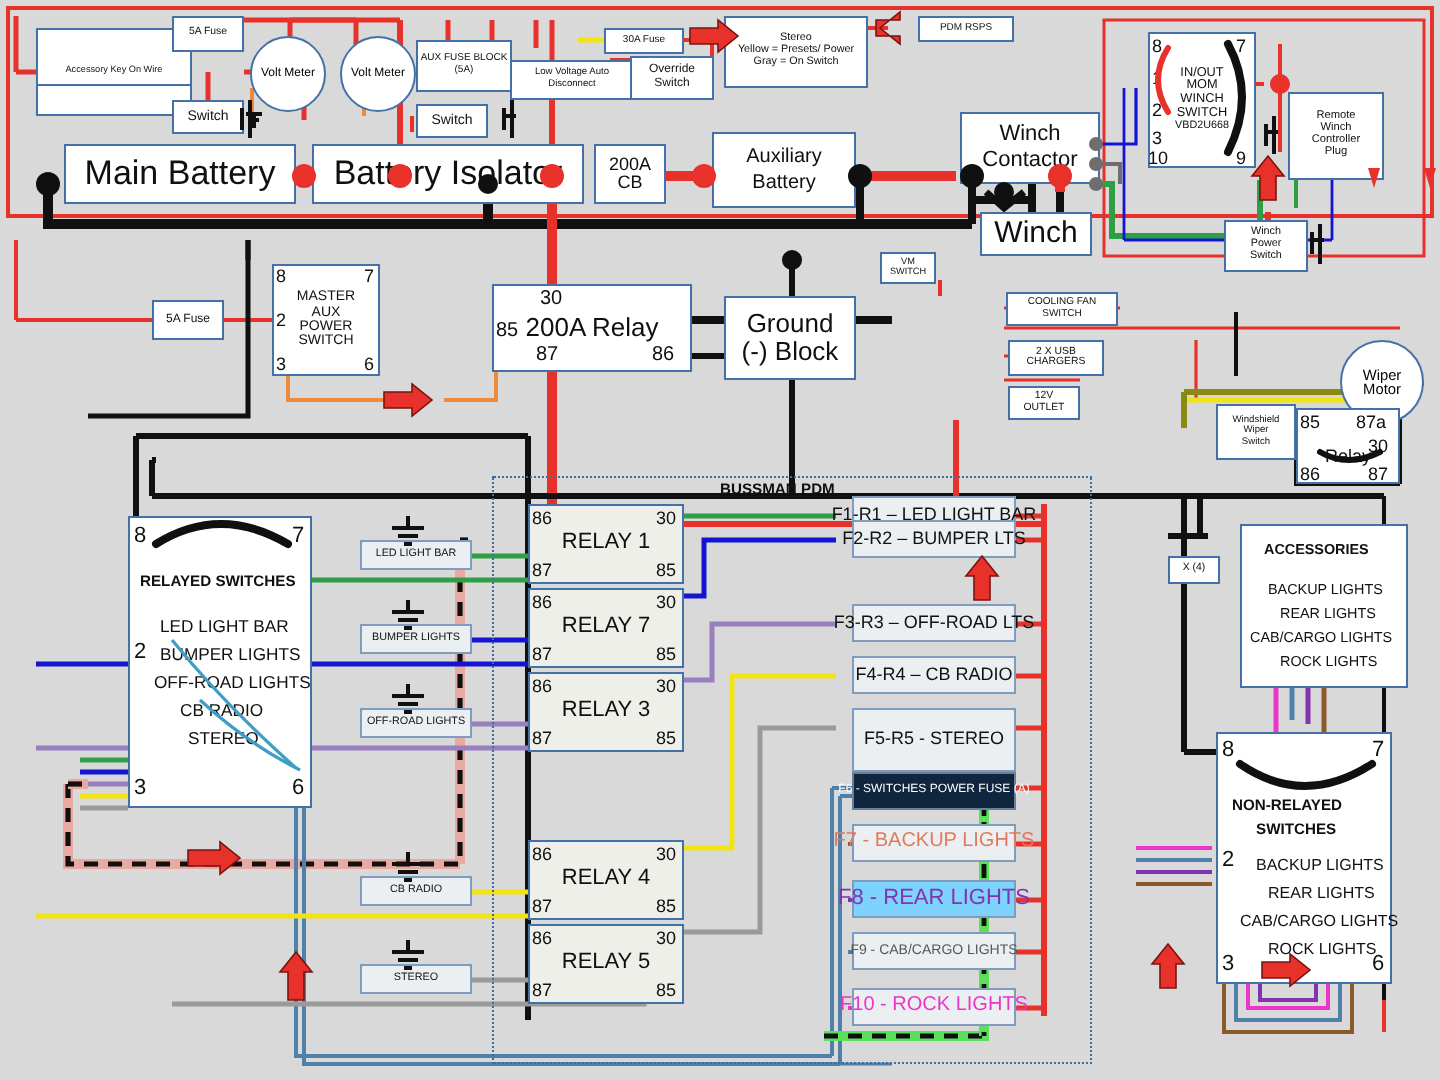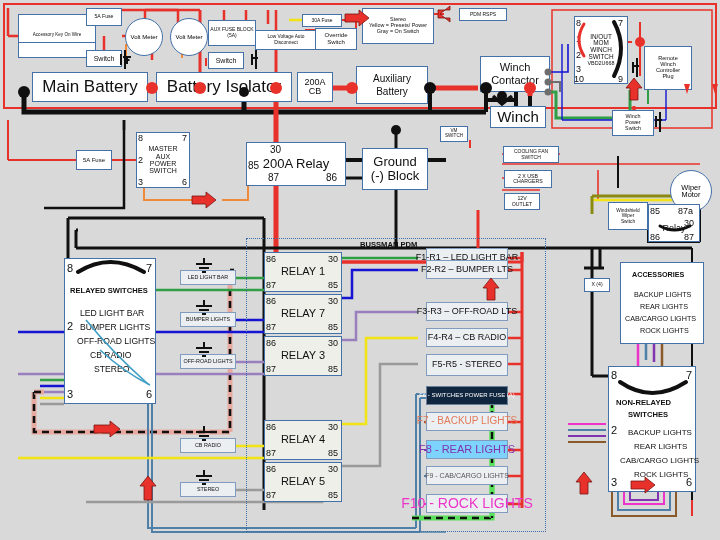--- a/index.html
+++ b/index.html
@@ -517,37 +517,37 @@
       </div>
       <div class="box lt" style="left: 426px; top: 260px; width: 82px; height: 19px; background: rgb(236, 239, 242); border: 1px solid rgb(127, 155, 189);">
         <span style="font-size: 9px; color: rgb(16, 16, 16); white-space: nowrap;">F2-R2 – BUMPER LTS</span>
       </div>
       <div class="box lt" style="left: 426px; top: 302px; width: 82px; height: 19px; background: rgb(236, 239, 242); border: 1px solid rgb(127, 155, 189);">
         <span style="font-size: 9px; color: rgb(16, 16, 16); white-space: nowrap;">F3-R3 – OFF-ROAD LTS</span>
       </div>
       <div class="box lt" style="left: 426px; top: 328px; width: 82px; height: 19px; background: rgb(236, 239, 242); border: 1px solid rgb(127, 155, 189); justify-content: center;">
         <span style="font-size: 9px; color: rgb(16, 16, 16); white-space: nowrap;">F4-R4 – CB RADIO</span>
       </div>
-      <div class="box lt" style="left: 426px; top: 354px; width: 82px; height: 22px; background: rgb(236, 239, 242); border: 1px solid rgb(127, 155, 189);">
+      <div class="box lt" style="left: 426px; top: 354px; width: 82px; height: 32px; background: rgb(236, 239, 242); border: 1px solid rgb(127, 155, 189);">
         <span style="font-size: 9px; color: rgb(16, 16, 16); white-space: nowrap;">F5-R5 - STEREO</span>
       </div>
       <div class="box lt" style="left: 426px; top: 386px; width: 82px; height: 19px; background: rgb(16, 38, 63); border: 1px solid rgb(106, 127, 153);">
         <span style="font-size: 6px; color: rgb(255, 255, 255); white-space: nowrap;">F6 - SWITCHES POWER FUSE (A)</span>
       </div>
       <div class="box lt" style="left: 426px; top: 412px; width: 82px; height: 19px; background: rgb(236, 239, 242); border: 1px solid rgb(127, 155, 189);">
         <span style="font-size: 10px; color: rgb(224, 122, 90); white-space: nowrap;">F7 - BACKUP LIGHTS</span>
       </div>
       <div class="box lt" style="left: 426px; top: 440px; width: 82px; height: 19px; background: #7dd3fc; border: 1px solid rgb(127, 155, 189);">
         <span style="font-size: 11px; color: rgb(128, 52, 176); white-space: nowrap;">F8 - REAR LIGHTS</span>
       </div>
       <div class="box lt" style="left: 426px; top: 466px; width: 82px; height: 19px; background: rgb(236, 239, 242); border: 1px solid rgb(127, 155, 189);">
         <span style="font-size: 7px; color: rgb(85, 85, 85); white-space: nowrap;">F9 - CAB/CARGO LIGHTS</span>
       </div>
       <div class="box lt" style="left: 426px; top: 494px; width: 82px; height: 19px; background: rgb(236, 239, 242); border: 1px solid rgb(127, 155, 189);">
-        <span style="font-size: 14px; color: rgb(236, 52, 200); white-space: nowrap;">F10 - ROCK LIGHTS</span>
+        <span style="font-size: 10px; color: rgb(236, 52, 200); white-space: nowrap;">F10 - ROCK LIGHTS</span>
       </div>
     </div>
 
   <div id="devices-host">
       <div class="box lt" style="left: 180px; top: 270px; width: 56px; height: 15px; background: rgb(236, 239, 242); border: 1px solid rgb(127, 155, 189);">
         <span style="font-size: 5.4px;">LED LIGHT BAR</span>
       </div>
       <div class="box lt" style="left: 180px; top: 312px; width: 56px; height: 15px; background: rgb(236, 239, 242); border: 1px solid rgb(127, 155, 189);">
         <span style="font-size: 5.4px;">BUMPER LIGHTS</span>
       </div>

